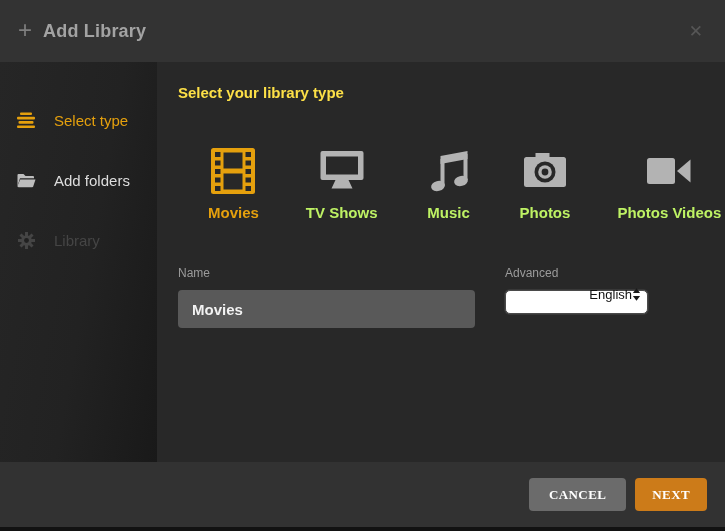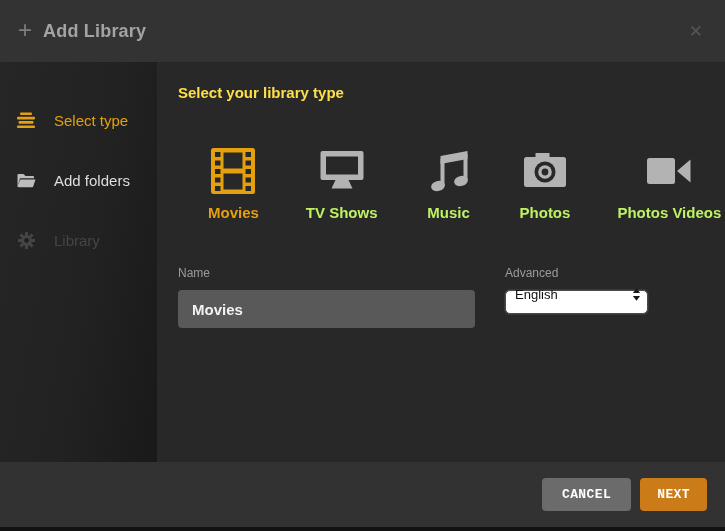--- a/index.html
+++ b/index.html
@@ -60,34 +60,34 @@
   .name-col { width: 297px; margin-right: 30px; }
   .name-input {
     width: 297px; height: 38px; background: #595959; border: none; border-radius: 4px;
     color: #f2f2f2; font-size: 15px; font-weight: 700; padding: 0 14px; outline: none;
     font-family: "Liberation Sans", sans-serif;
   }
   .lang-col { width: 160px; }
   .lang-select {
     width: 143px; height: 24px; background: #ffffff; border: 1px solid #4a4a4a;
     border-radius: 5px; display: flex; align-items: center; padding: 0 6px 16px 9px;
-    cursor: pointer; box-shadow: 0 0 0 1px rgba(255,255,255,.08);
+    cursor: pointer; box-shadow: 0 0 0 1px rgba(255,255,255,.08); text-align: right;
   }
   .lang-value { font-size: 13px; color: #111; flex: 1 1 auto; }
   .stepper-icon { width: 9px; height: 15px; display: block; }
 
   
   .footer {
     flex: 0 0 65px; background: #323232; display: flex; align-items: center;
     justify-content: flex-end; gap: 9px; padding-right: 18px;
   }
   .btn {
     height: 33px; border: none; border-radius: 4px; color: #ffffff;
     font-size: 13px; font-weight: 700; letter-spacing: .4px; cursor: pointer;
-    font-family: Liberation Mono, monospace;
+    font-family: Liberation Serif, serif;
   }
   .btn-cancel { background: #6b6b6b; padding: 0 20px; }
   .btn-next   { background: #cc7b19; padding: 0 17px; }
   .bottom-strip { flex: 0 0 4px; background: #121212; }
 </style>
 </head>
 <body>
 
 <div class="dialog">
 

